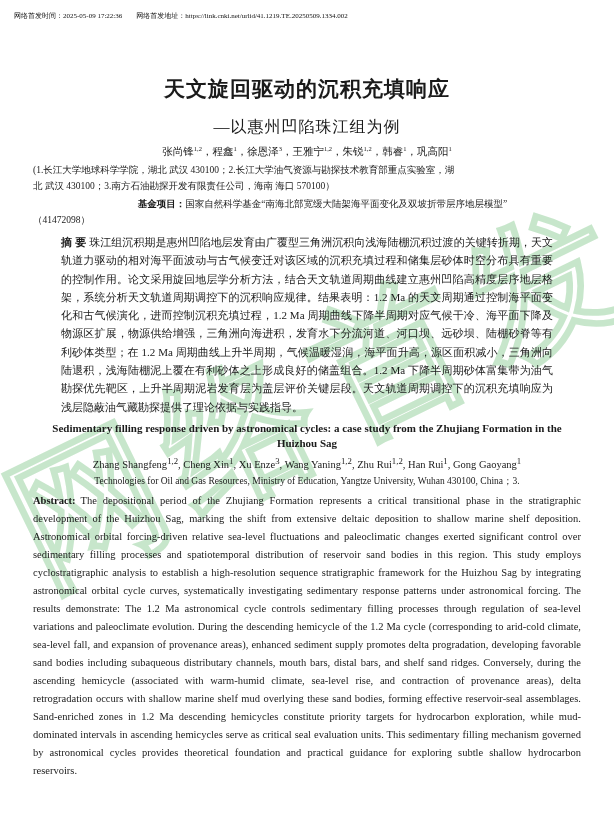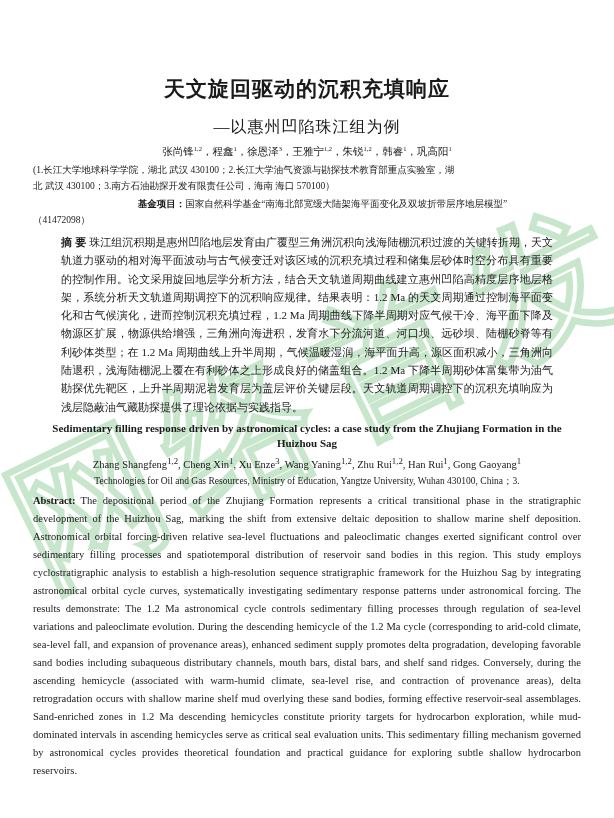--- a/index.html
+++ b/index.html
@@ -101,20 +101,23 @@
   }
   .abstract-en .label,.keywords-en .label{font-weight:bold;margin-right:5px;}
 </style>
 </head>
 <body>
 
 <div class="page">
 
   <div class="watermark">网络首发</div>
 
+  <div class="header">
+    <span class="seg"><span>网络首发时间：</span><span>2025-05-09 17:22:36</span></span><span class="seg"><span>网络首发地址：</span><span>https://link.cnki.net/urlid/41.1219.TE.20250509.1334.002</span></span>
+  </div>
 
   <div class="content main">
 
     <div class="title-cn">天文旋回驱动的沉积充填响应</div>
     <div class="subtitle-cn">—以惠州凹陷珠江组为例</div>
 
     <div class="authors">
       <span><span>张尚锋</span><sup>1,2</sup><span>，</span></span><span><span>程鑫</span><sup>1</sup><span>，</span></span><span><span>徐恩泽</span><sup>3</sup><span>，</span></span><span><span>王雅宁</span><sup>1,2</sup><span>，</span></span><span><span>朱锐</span><sup>1,2</sup><span>，</span></span><span><span>韩睿</span><sup>1</sup><span>，</span></span><span><span>巩高阳</span><sup>1</sup><span></span></span>
     </div>
 

